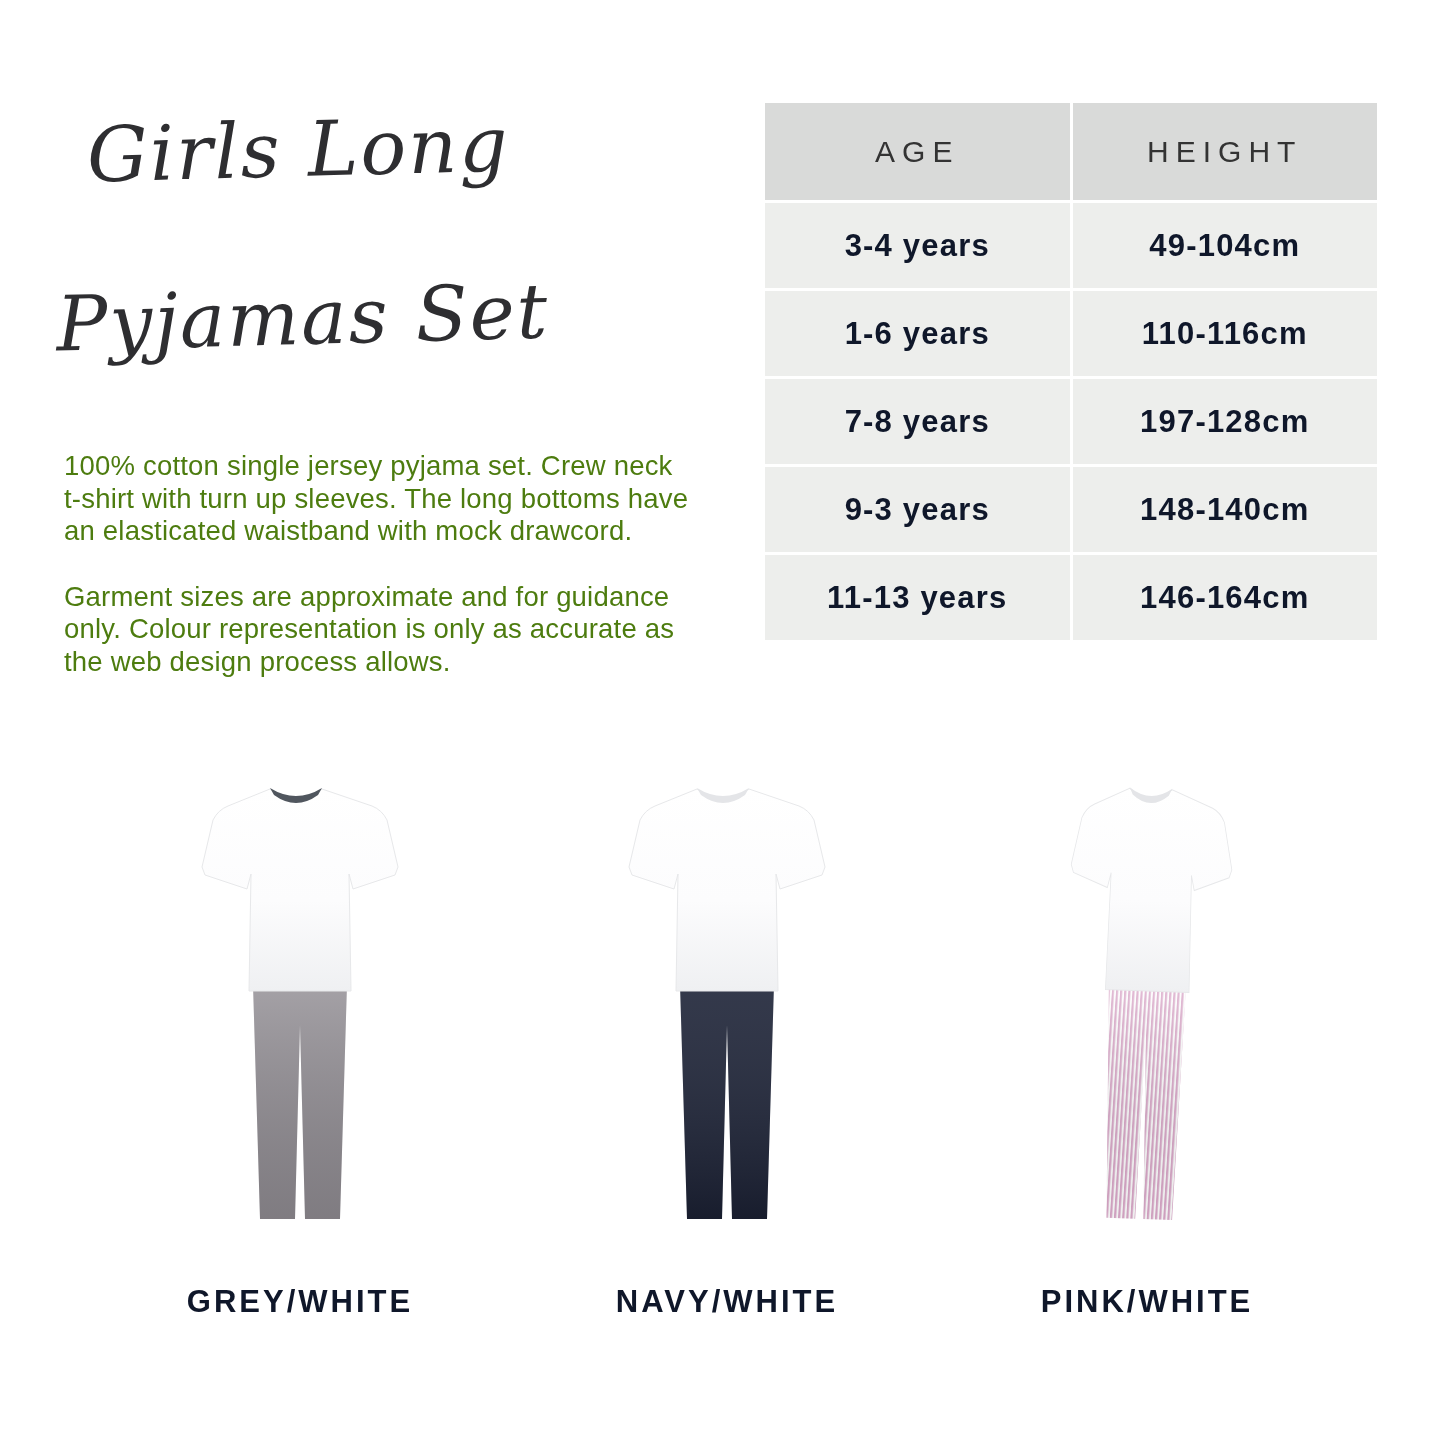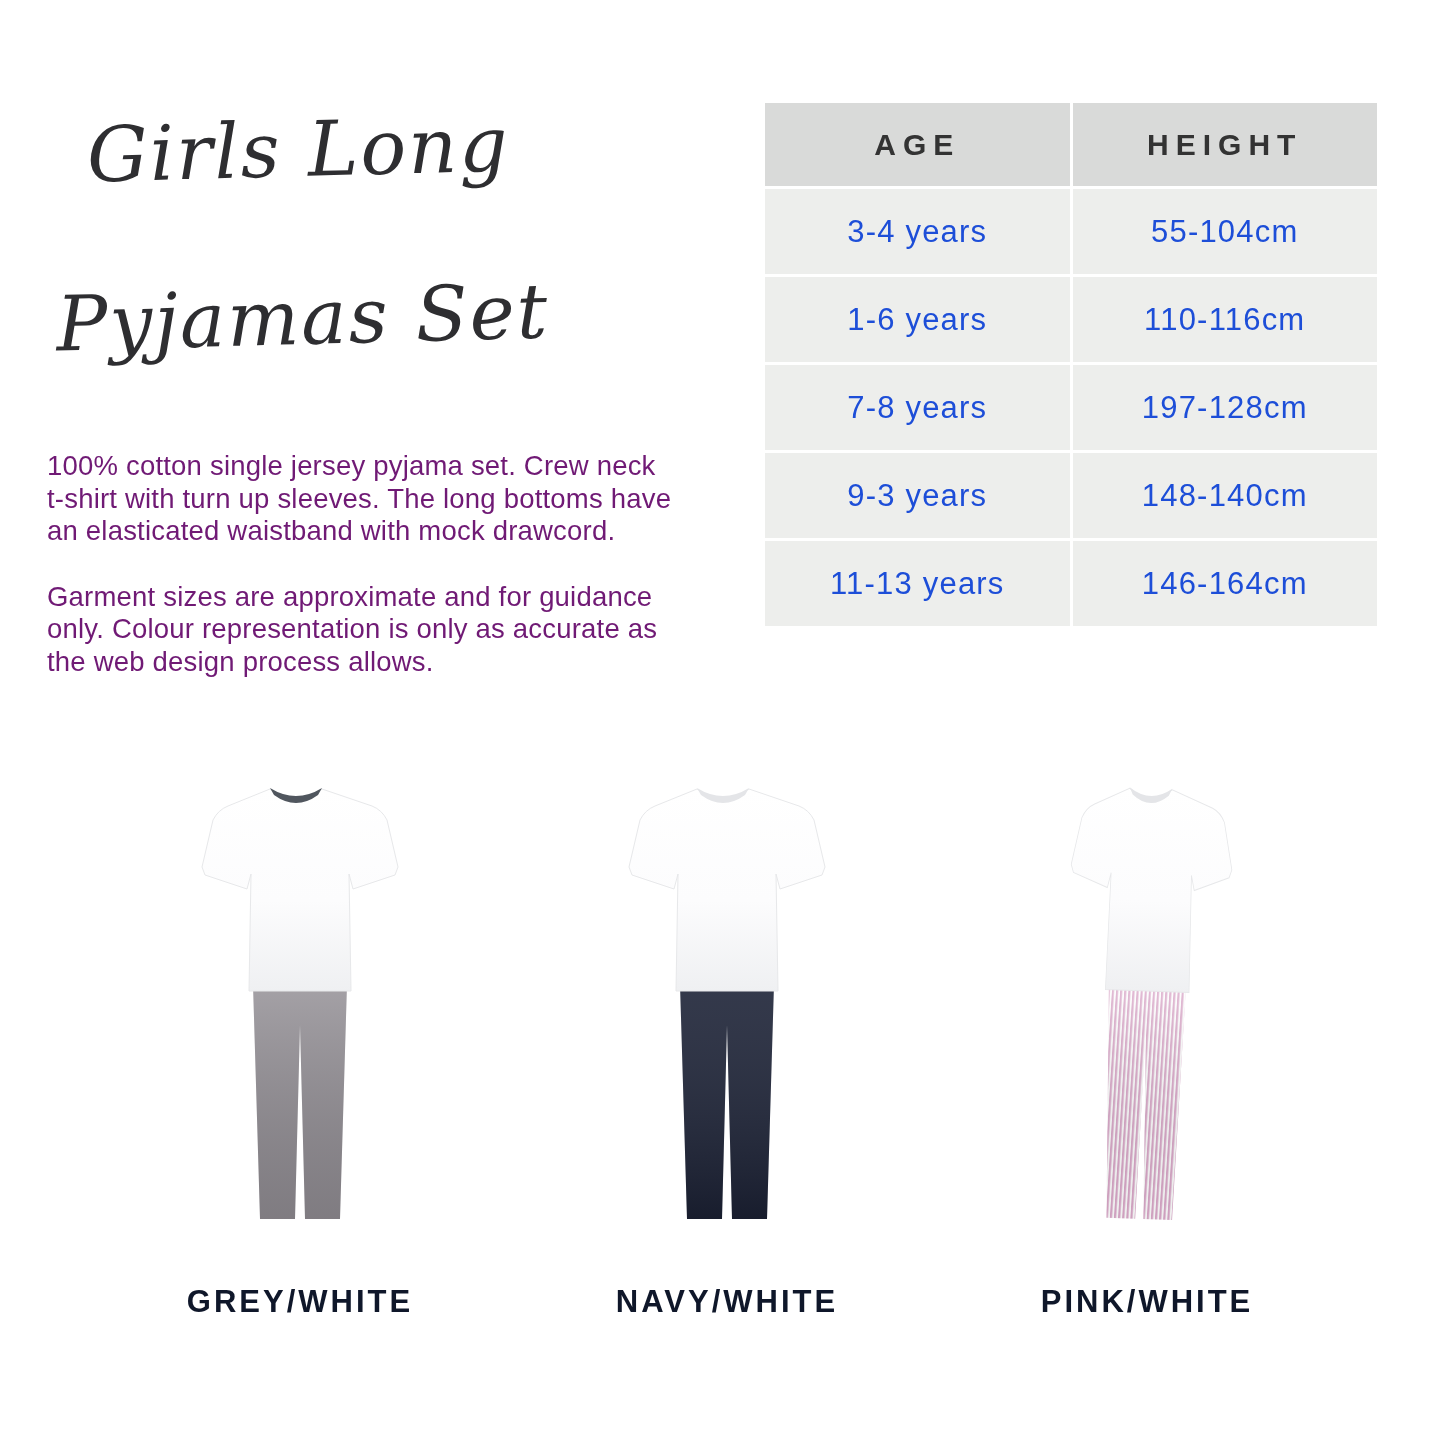--- a/index.html
+++ b/index.html
@@ -27,24 +27,24 @@
     line-height: 168px;
     color: #2e2e31;
     letter-spacing: 2px;
     white-space: pre-line;
     transform: rotate(-1.5deg);
   }
 
   
   .description {
     position: absolute;
-    left: 47px;
+    left: 64px;
     top: 450px;
     width: 690px;
-    color: #701a75;
+    color: #4d7c0f;
     font-size: 27.5px;
     line-height: 32.5px;
     letter-spacing: 0.2px;
   }
   .description p {
     margin: 0 0 33px 0;
     white-space: pre-line;
   }
 
   
@@ -57,26 +57,27 @@
   .t-row {
     display: flex;
     gap: 3px;
     margin-bottom: 3px;
   }
   .t-cell {
     flex: 1 1 0;
     display: flex;
     align-items: center;
     justify-content: center;
-    color: #1d4ed8;
+    color: #0f172a;
+    font-weight: bold;
   }
   .t-row.head .t-cell {
-    height: 83px;
+    height: 97px;
     background: #d9dad9;
-    font-weight: bold;
+    font-weight: normal;
     font-size: 30px;
     letter-spacing: 7px;
     color: #333333;
   }
   .t-row.data .t-cell {
     height: 85px;
     background: #edeeec;
     font-size: 31px;
     letter-spacing: 1.2px;
   }
@@ -122,21 +123,21 @@
 the web design process allows.</p>
 </div>
 
 <div class="size-table">
   <div class="t-row head">
     <div class="t-cell">AGE</div>
     <div class="t-cell">HEIGHT</div>
   </div>
   <div class="t-row data">
     <div class="t-cell">3-4 years</div>
-    <div class="t-cell">55-104cm</div>
+    <div class="t-cell">49-104cm</div>
   </div>
   <div class="t-row data">
     <div class="t-cell">1-6 years</div>
     <div class="t-cell">110-116cm</div>
   </div>
   <div class="t-row data">
     <div class="t-cell">7-8 years</div>
     <div class="t-cell">197-128cm</div>
   </div>
   <div class="t-row data">

